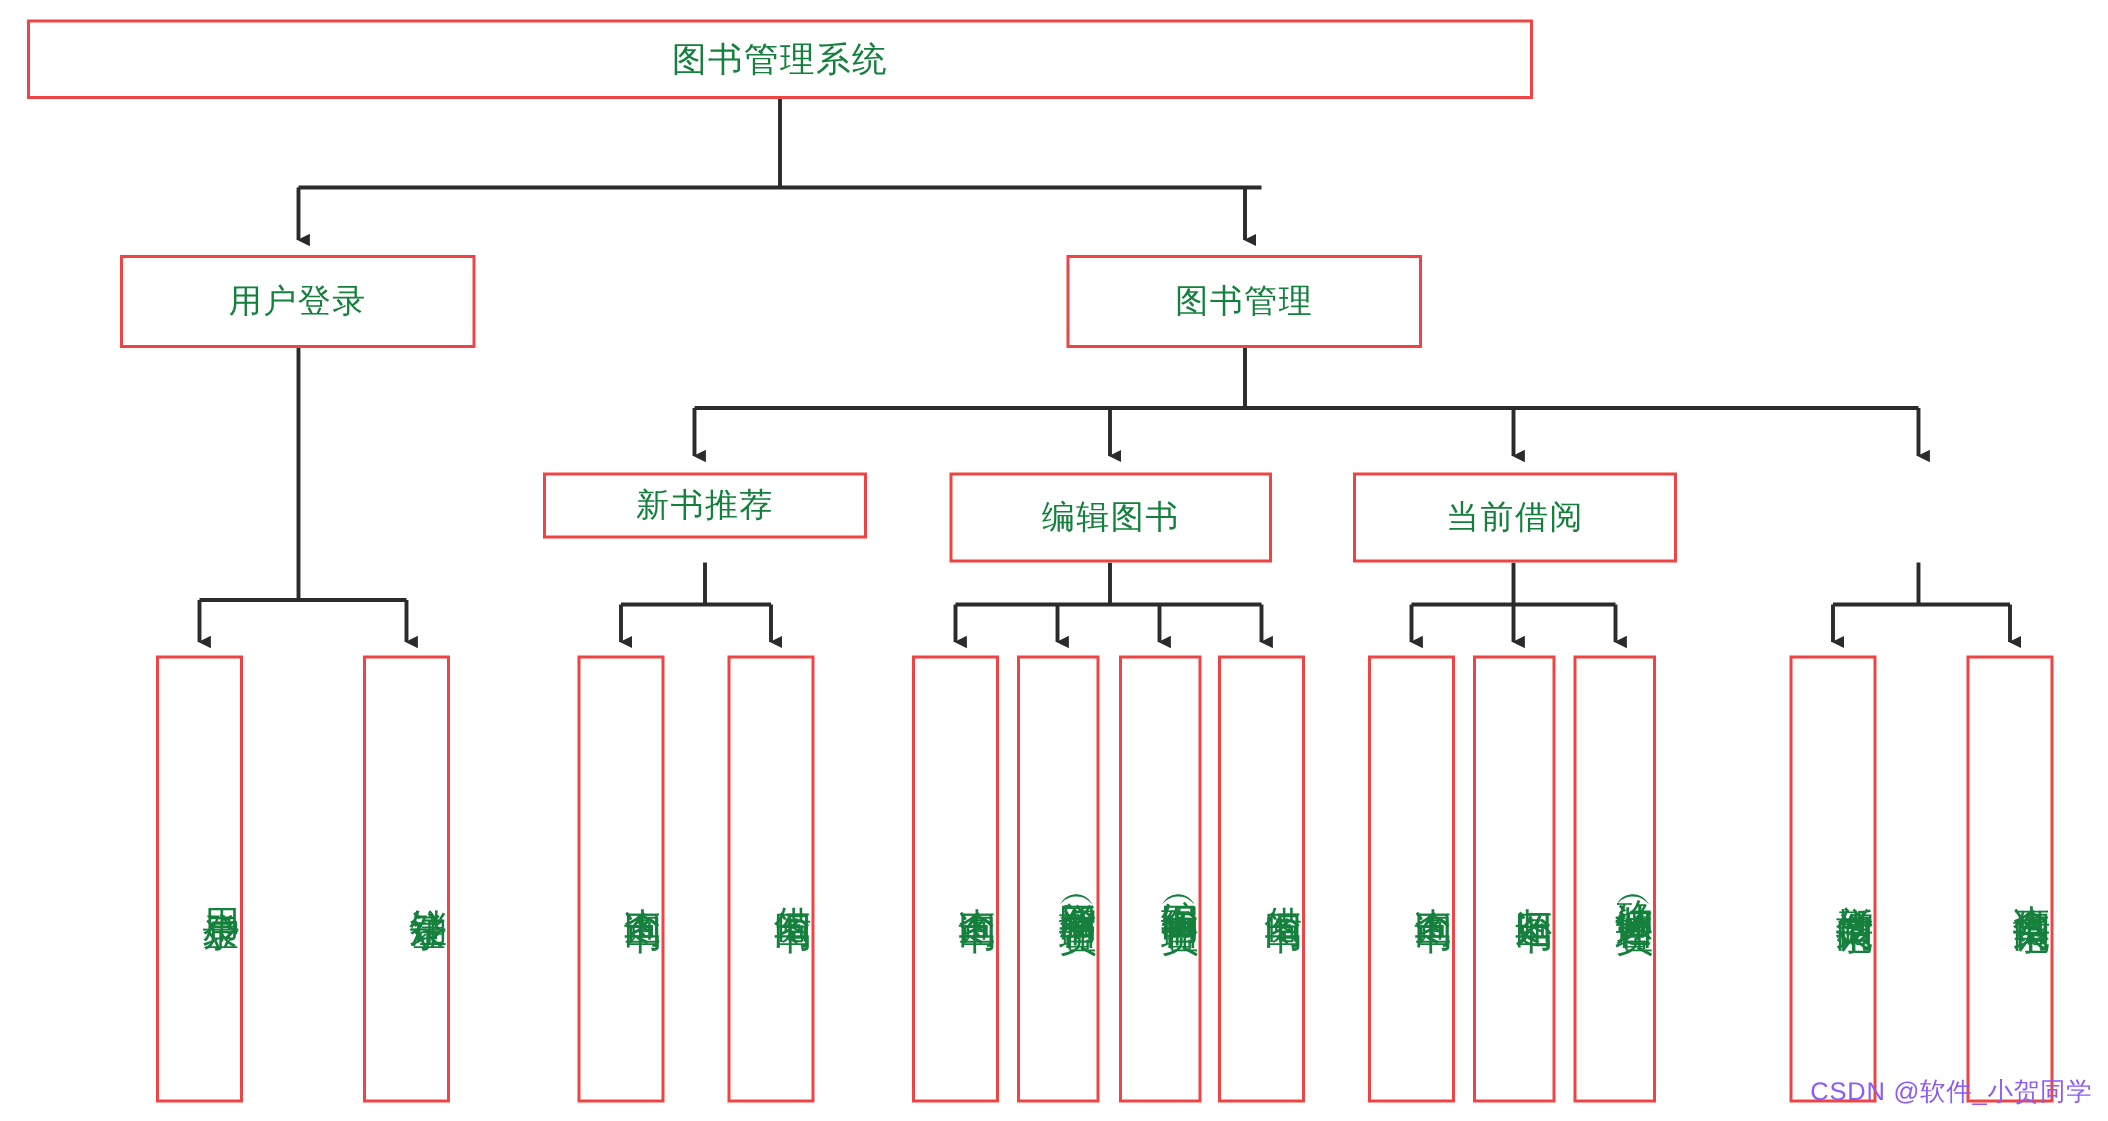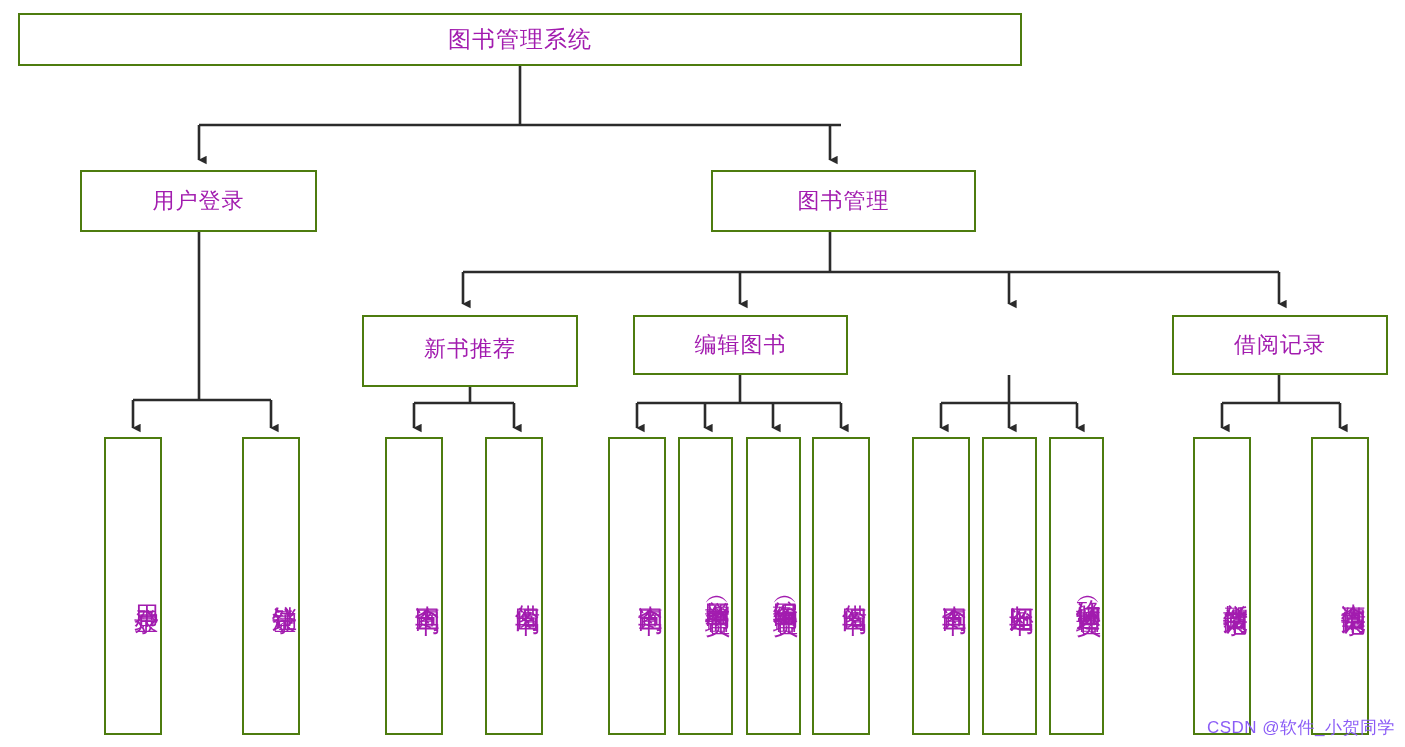--- a/index.html
+++ b/index.html
@@ -21,26 +21,26 @@
     position: absolute;
     left: 0;
     top: 0;
     width: 1405px;
     height: 747px;
     pointer-events: none;
   }
   .node {
     position: absolute;
     box-sizing: border-box;
-    border: 2px solid #4d7c0f;
+    border: 2px solid #ef4444;
     background: #ffffff;
     display: flex;
     align-items: center;
     justify-content: center;
-    color: #a21caf;
+    color: #15803d;
     text-align: right;
   }
   .node.h {
     font-size: 22px;
     line-height: 1.2;
     letter-spacing: 1px;
   }
   .node.root {
     font-size: 23px;
   }
@@ -124,32 +124,32 @@
     </g>
   </svg>
 
   <div class="node h root" style="left:18px; top:13px; width:1004px; height:53px;">
     <span>图书管理系统</span>
   </div>
 
   <div class="node h" style="left:80px; top:170px; width:237px; height:62px;">
     <span>用户登录</span>
   </div>
-  <div class="node h" style="left:711px; top:170px; width:265px; height:62px;">
+  <div class="node h" style="left:711px; top:170px; width:237px; height:62px;">
     <span>图书管理</span>
   </div>
 
-  <div class="node h" style="left:362px; top:315px; width:216px; height:72px;font-family:Liberation Mono, monospace;">
+  <div class="node h" style="left:362px; top:315px; width:216px; height:44px;">
     <span>新书推荐</span>
   </div>
   <div class="node h" style="left:633px; top:315px; width:215px; height:60px;">
     <span>编辑图书</span>
   </div>
-  <div class="node h" style="left:1172px; top:315px; width:216px; height:60px;">
-    <span>借阅记录</span>
+  <div class="node h" style="left:902px; top:315px; width:216px; height:60px;">
+    <span>当前借阅</span>
   </div>
 
   <div class="node v" style="left:104px; top:437px; width:58px; height:298px;">
     <span class="vtext">用户登录</span>
   </div>
   <div class="node v" style="left:242px; top:437px; width:58px; height:298px;">
     <span class="vtext">注销登录</span>
   </div>
 
   <div class="node v" style="left:385px; top:437px; width:58px; height:298px;">

